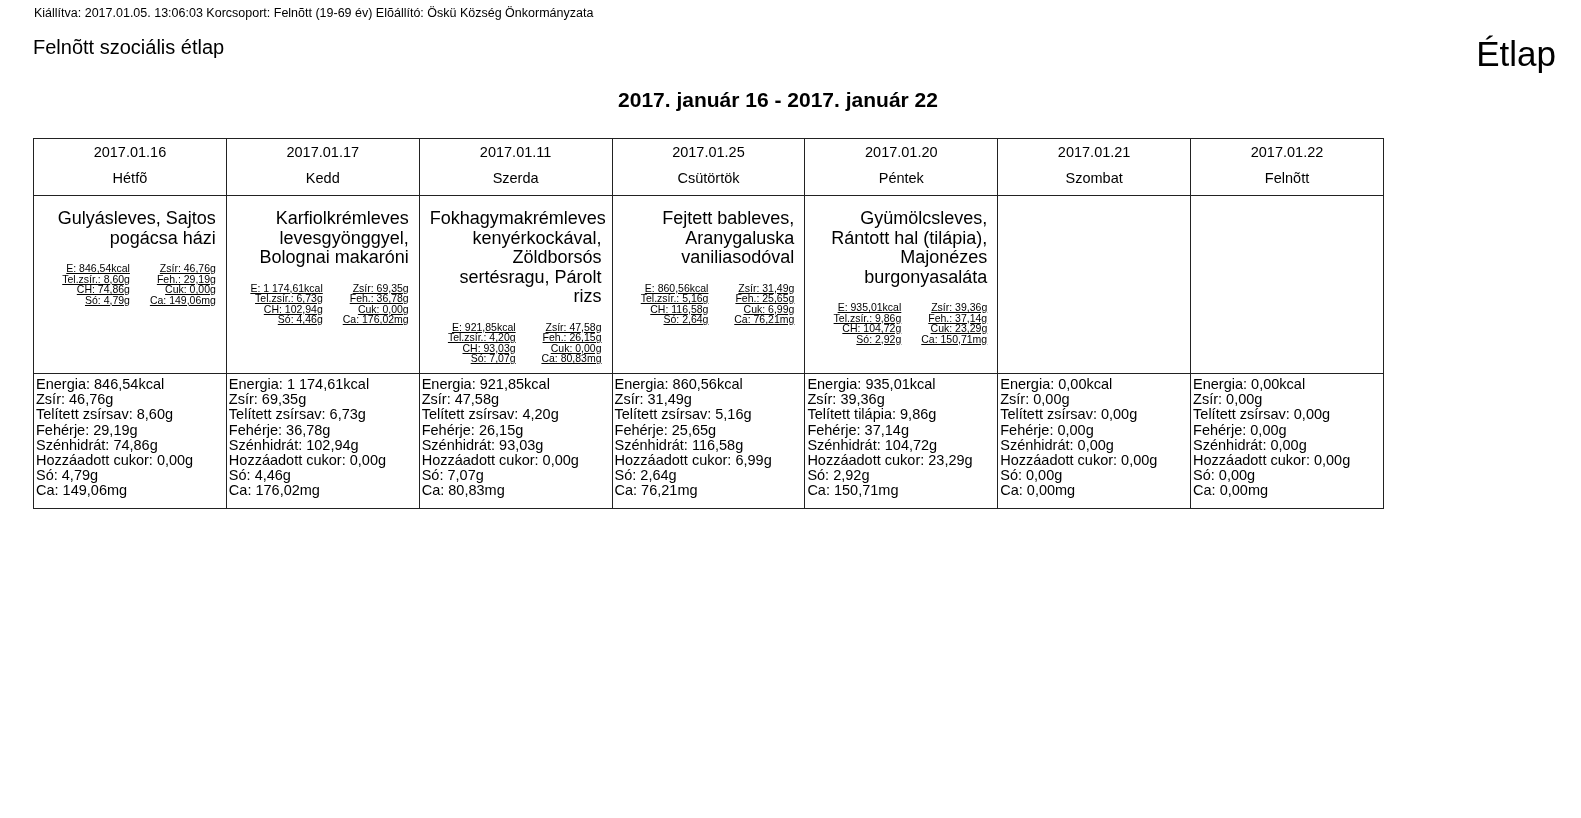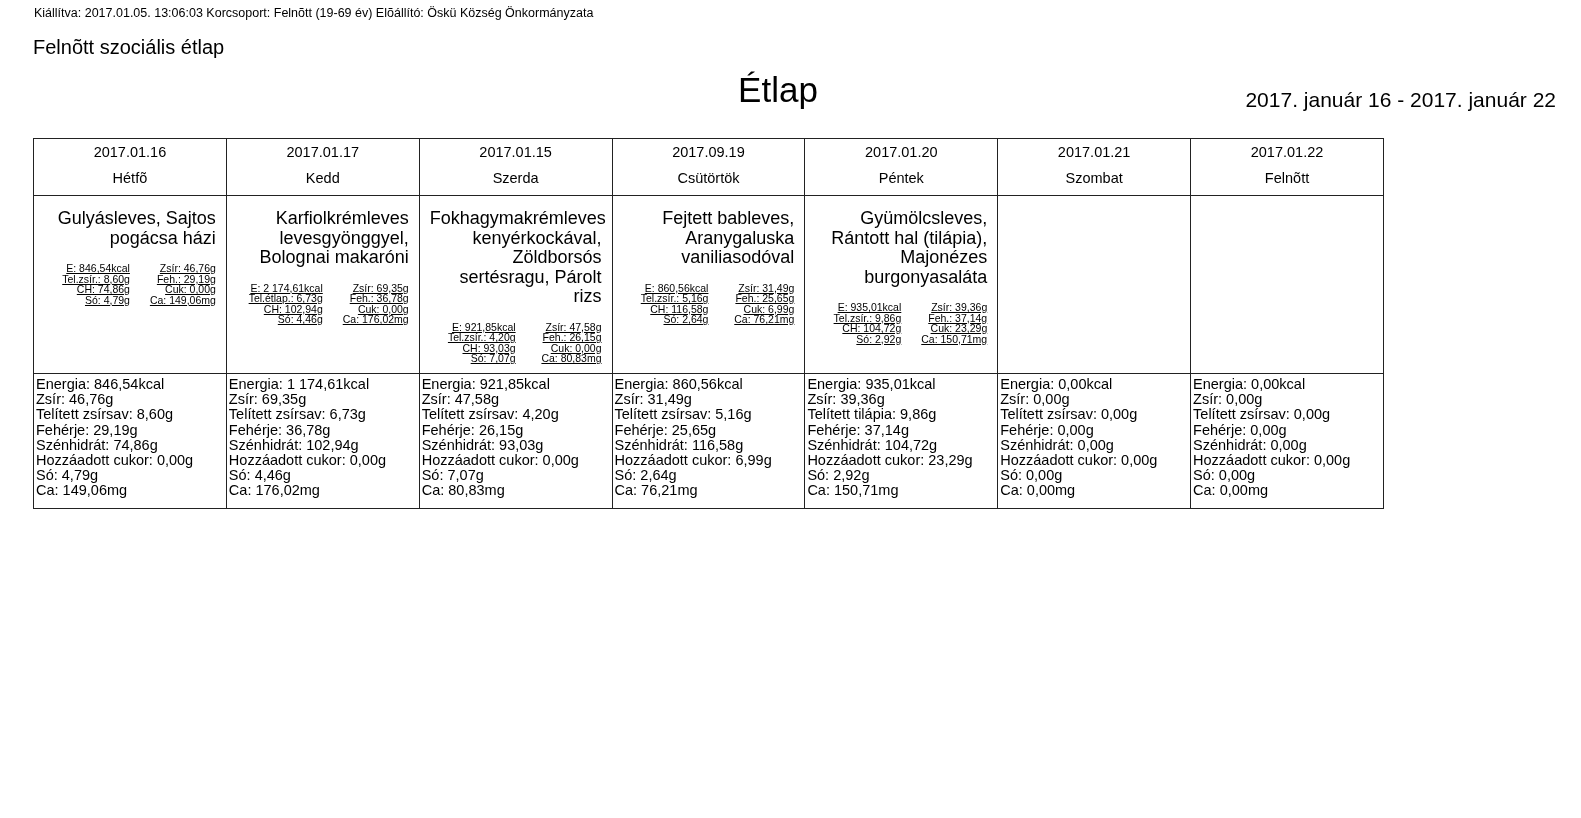--- a/index.html
+++ b/index.html
@@ -10,25 +10,25 @@
     .meta {
       position: absolute; left: 34px; top: 6px;
       font-size: 12.5px; line-height: 15px; white-space: nowrap;
     }
     .subtitle {
       position: absolute; left: 33px; top: 33px;
       font-size: 20px; line-height: 28px;
     }
     .title {
       position: absolute; left: 0; width: 1556px; top: 34px;
-      text-align: center; font-size: 35px; line-height: 40px; margin-top: 36px;
+      text-align: right; font-size: 35px; line-height: 40px;
     }
     .range {
       position: absolute; left: 0; width: 1556px; top: 87px;
-      text-align: right; font-size: 21px; font-weight: normal; line-height: 26px;
+      text-align: center; font-size: 21px; font-weight: bold; line-height: 26px;
     }
     table.menu {
       position: absolute; left: 33px; top: 138px;
       width: 1351px; border-collapse: collapse; table-layout: fixed;
     }
     table.menu td {
       border: 1.5px solid #222; padding: 0; vertical-align: top;
     }
     .hdr td { height: 56px; text-align: center; }
     .hdr .date { font-size: 14.5px; line-height: 16px; padding-top: 5px; }
@@ -62,25 +62,25 @@
       <tr class="hdr" id="row-hdr">
         <td>
           <div class="date">2017.01.16</div>
           <div class="day">Hétfõ</div>
         </td>
         <td>
           <div class="date">2017.01.17</div>
           <div class="day">Kedd</div>
         </td>
         <td>
-          <div class="date">2017.01.15</div>
+          <div class="date">2017.01.11</div>
           <div class="day">Szerda</div>
         </td>
         <td>
-          <div class="date">2017.09.19</div>
+          <div class="date">2017.01.25</div>
           <div class="day">Csütörtök</div>
         </td>
         <td>
           <div class="date">2017.01.20</div>
           <div class="day">Péntek</div>
         </td>
         <td>
           <div class="date">2017.01.21</div>
           <div class="day">Szombat</div>
         </td>
@@ -99,23 +99,23 @@
             <span>Feh.: 29,19g</span>
             <span>CH: 74,86g</span>
             <span>Cuk: 0,00g</span>
             <span>Só: 4,79g</span>
             <span>Ca: 149,06mg</span>
           </div>
         </td>
         <td>
           <div class="dish">Karfiolkrémleves levesgyönggyel, Bolognai makaróni</div>
           <div class="mini">
-            <span>E: 2 174,61kcal</span>
+            <span>E: 1 174,61kcal</span>
             <span>Zsír: 69,35g</span>
-            <span>Tel.étlap.: 6,73g</span>
+            <span>Tel.zsír.: 6,73g</span>
             <span>Feh.: 36,78g</span>
             <span>CH: 102,94g</span>
             <span>Cuk: 0,00g</span>
             <span>Só: 4,46g</span>
             <span>Ca: 176,02mg</span>
           </div>
         </td>
         <td>
           <div class="dish">Fokhagymakrémleves kenyérkockával, Zöldborsós sertésragu, Párolt rizs</div>
           <div class="mini">

